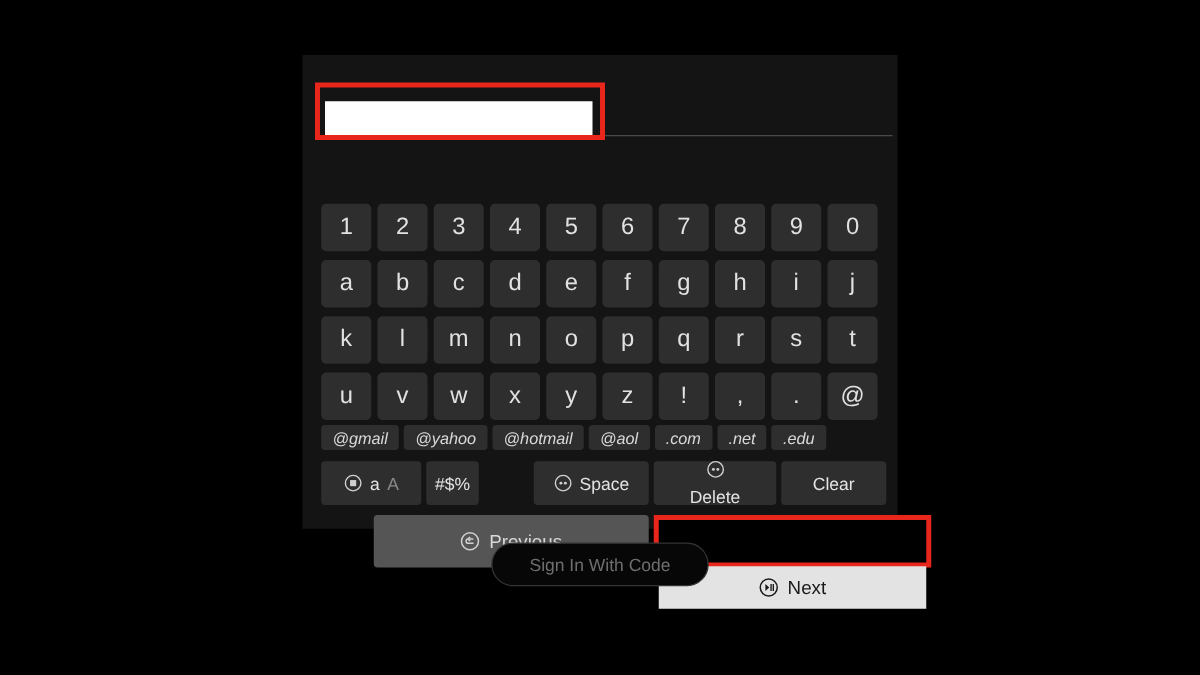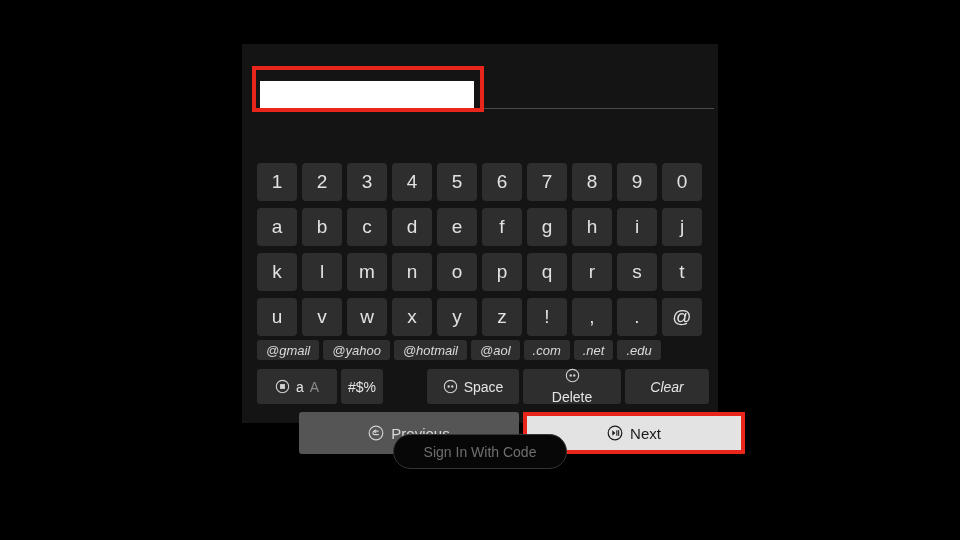--- a/index.html
+++ b/index.html
@@ -136,21 +136,21 @@
     padding: 0 10px;
     border-radius: 3px;
     gap: 6px;
     color: #e4e4e4;
   }
   .fk-case   { width: 80px; }
   .fk-sym    { width: 42px; }
   .fk-accent { width: 36px; margin-top: 44px; }
   .fk-space  { width: 92px; }
   .fk-delete { width: 98px; flex-direction: column; }
-  .fk-clear  { width: 84px; font-style: italic; }
+  .fk-clear  { width: 84px; }
 
   .dim-letter { color: #8a8a8a; }
 
   
   #nav-row {
     position: absolute;
     left: 15px;
     top: 368px;
     width: 446px;
     height: 42px;
@@ -182,20 +182,21 @@
     width: 100%;
     height: 100%;
     background: #e3e3e3;
     display: flex;
     align-items: center;
     justify-content: center;
     gap: 7px;
     color: #1a1a1a;
     font-size: 15px;
     box-sizing: border-box;
+    margin-top: 37px;
   }
 
   
   #signin-code {
     position: absolute;
     left: 393px;
     top: 434px;
     width: 174px;
     height: 35px;
     border: 1px solid #343434;

